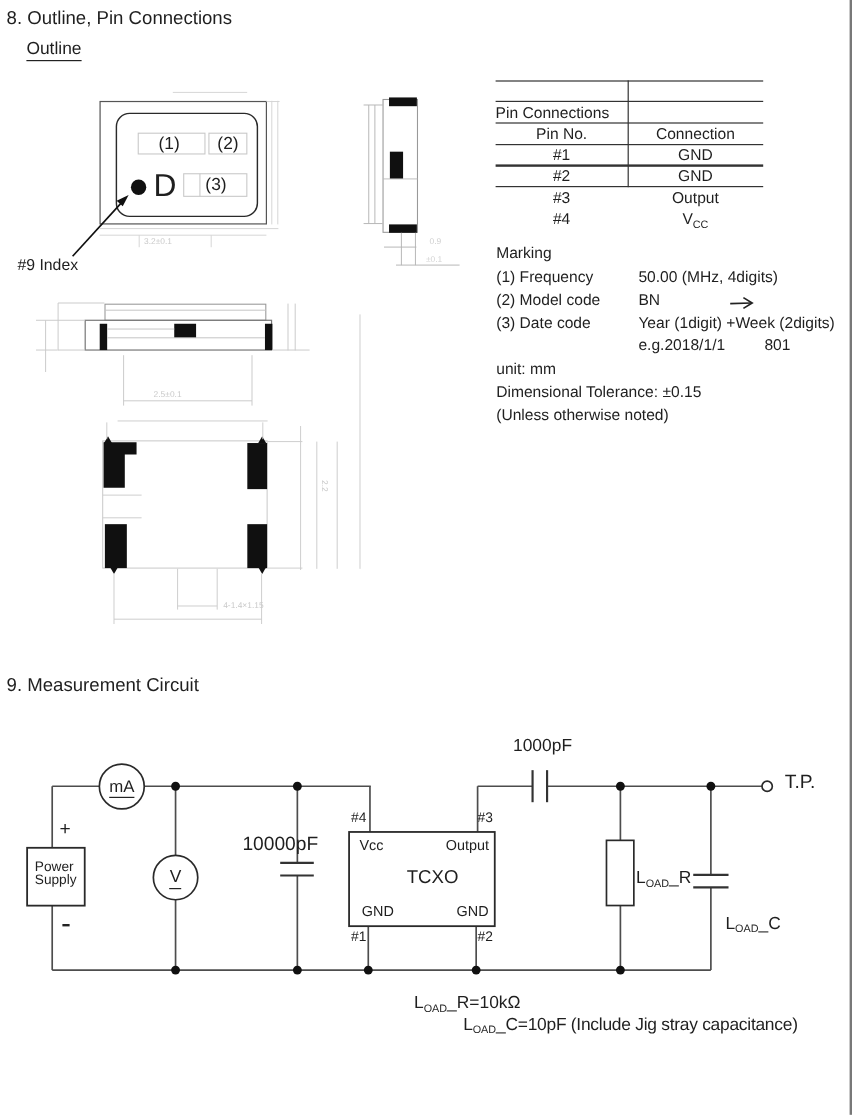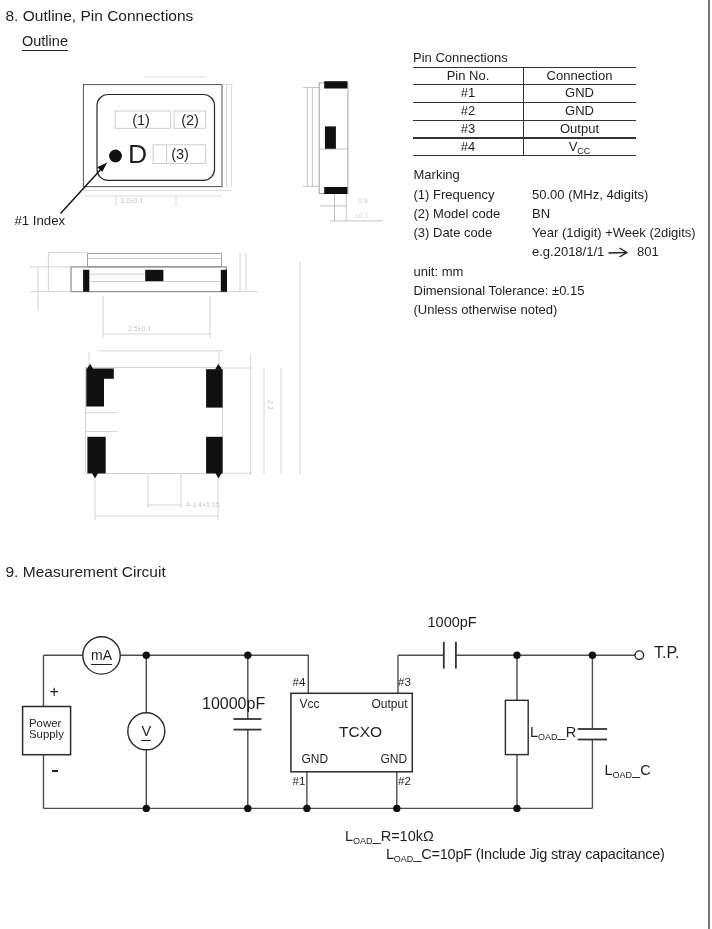--- a/index.html
+++ b/index.html
@@ -1,30 +1,30 @@
 <!DOCTYPE html>
 <html><head>
 <meta charset="utf-8">
 <style>
 html,body{margin:0;padding:0;}
 body{width:712px;height:929px;position:relative;background:#fff;
      font-family:"Liberation Sans",sans-serif;color:#1f1f1f;overflow:hidden;}
 .abs{position:absolute;white-space:nowrap;}
-.t13{font-size:13px;line-height:15px;}
+.t13{font-size:13px;line-height:15px;margin-top:36px;}
 .t14{font-size:15.5px;line-height:17px;}
 sub.s{font-size:9px;vertical-align:-3px;letter-spacing:0;}
 </style>
 </head>
 <body>
 
 <div class="abs" style="left:707.5px;top:0;width:2.2px;height:929px;background:#787878;"></div>
 
 <div class="abs t14" style="left:5.5px;top:7.2px;">8. Outline, Pin Connections</div>
 <div class="abs" style="left:22px;top:32.8px;font-size:14.5px;line-height:17px;border-bottom:1.2px solid #222;padding-bottom:0.5px;">Outline</div>
-<div class="abs" style="left:14.5px;top:212.5px;font-size:13.2px;">#1 Index</div>
+<div class="abs" style="left:14.5px;top:212.5px;font-size:13.2px;">#9 Index</div>
 <div class="abs t14" style="left:5.5px;top:563.2px;">9. Measurement Circuit</div>
 
 <div class="abs t13" style="left:413px;top:49.5px;">Pin Connections</div>
 <div class="abs" style="left:413px;top:66.8px;width:223px;height:1.2px;background:#333;"></div>
 <div class="abs" style="left:413px;top:84px;width:223px;height:1.2px;background:#333;"></div>
 <div class="abs" style="left:413px;top:101.5px;width:223px;height:1.2px;background:#333;"></div>
 <div class="abs" style="left:413px;top:119.5px;width:223px;height:1.2px;background:#333;"></div>
 <div class="abs" style="left:413px;top:137.4px;width:223px;height:1.2px;background:#333;"></div>
 <div class="abs" style="left:413px;top:155.3px;width:223px;height:1.2px;background:#333;"></div>
 <div class="abs" style="left:522.5px;top:66.8px;width:1.2px;height:89px;background:#333;"></div>

